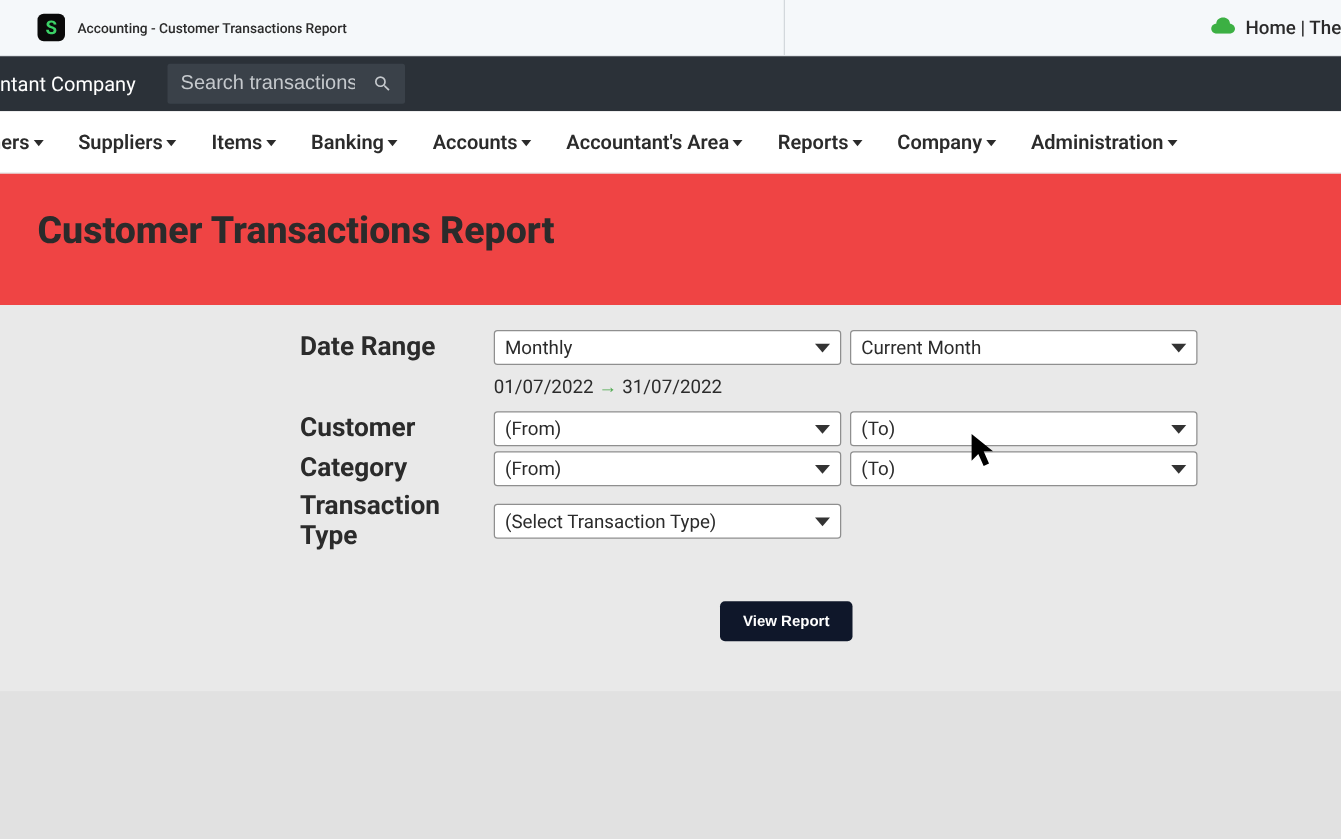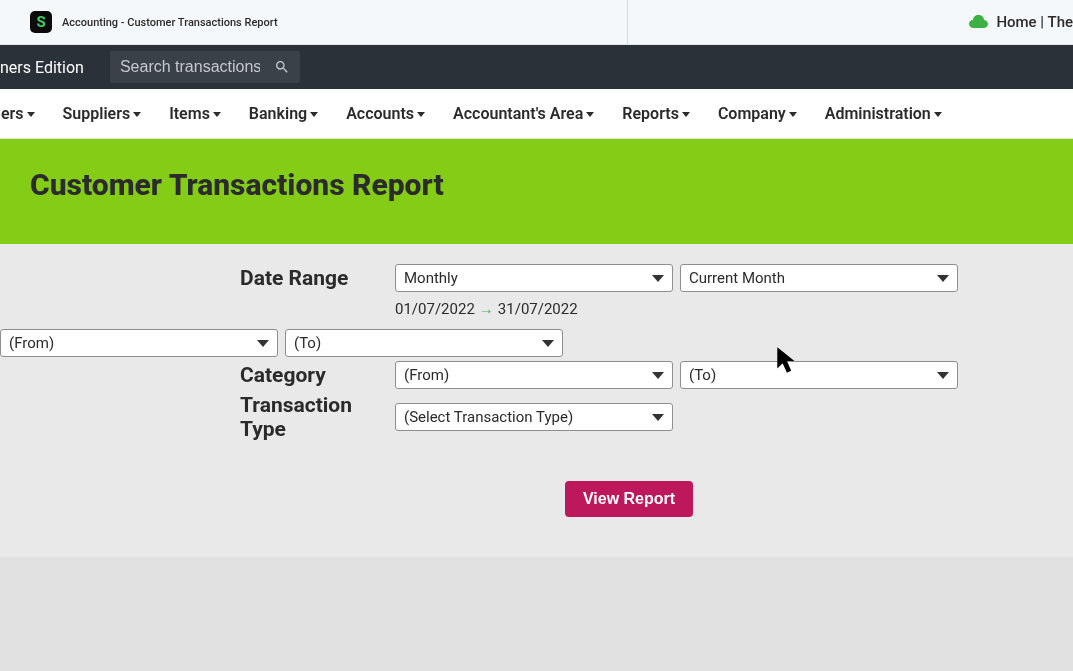--- a/index.html
+++ b/index.html
@@ -117,21 +117,21 @@
   }
   .menu-item:first-child { margin-left: -8px; }
   .caret {
     width: 0; height: 0;
     border-left: 4px solid transparent;
     border-right: 4px solid transparent;
     border-top: 5px solid #2b2b2b;
     margin-top: 2px;
   }
   .page-header {
-    background: #84cc16;
+    background: #ef4444;
     padding: 28px 0 42px 30px;
   }
   .page-title {
     font-size: 30px;
     font-weight: 800;
     color: #2b2b2b;
   }
   .form-area {
     background: #e9e9e9;
     padding: 18px 0 40px 0;
@@ -186,23 +186,23 @@
     font-size: 15px;
   }
   .btn-row {
     display: flex;
     justify-content: center;
     width: 958px;
     margin-top: 38px;
     padding-left: 300px;
   }
   .view-btn {
-    background: #be185d;
+    background: #0f172a;
     color: #fff;
-    font-size: 16px;
+    font-size: 12px;
     font-weight: 700;
     border: none;
     border-radius: 4px;
     padding: 9px 18px;
     cursor: pointer;
   }
   .cursor {
     position: absolute;
     left: 775px;
     top: 345px;
@@ -225,21 +225,21 @@
           <path fill="#3cb043" d="M16 6c0-3-2.5-5-5.5-5S5 3 5 6C2.5 6 1 8 1 10s2 4 4.5 4h10c2.5 0 4.5-2 4.5-4s-2-4-4-4z"></path>
         </svg>
     </span>
     <span class="home-link">
       <span>Home</span><span> | </span><span>The</span>
     </span>
   </div>
 </div>
 
 <div class="navbar">
-  <span class="edition-label">ners Edition</span>
+  <span class="edition-label">ntant Company</span>
   <div class="search-box">
     <input type="text" placeholder="Search transactions" style="">
     <svg class="search-icon" viewBox="0 0 24 24">
         <path d="M15.5 14h-.79l-.28-.27A6.471 6.471 0 0016 9.5 6.5 6.5 0 109.5 16c1.61 0 3.09-.59 4.23-1.57l.27.28v.79l5 4.99L20.49 19l-4.99-5zm-6 0C7.01 14 5 11.99 5 9.5S7.01 5 9.5 5 14 7.01 14 9.5 11.99 14 9.5 14z"></path>
       </svg>
   </div>
 </div>
 
 <div class="menubar">
   <div class="menu-item">
@@ -300,20 +300,21 @@
     </div>
   </div>
 
   <div class="date-summary">
     <span>01/07/2022</span>
     <span class="arrow-right">→</span>
     <span>31/07/2022</span>
   </div>
 
   <div class="form-row">
+    <div class="form-label">Customer</div>
     <div class="selects">
       <div class="select w278">
         <span>(From)</span>
         <span class="select-caret"></span>
       </div>
       <div class="select w278">
         <span>(To)</span>
         <span class="select-caret"></span>
       </div>
     </div>

